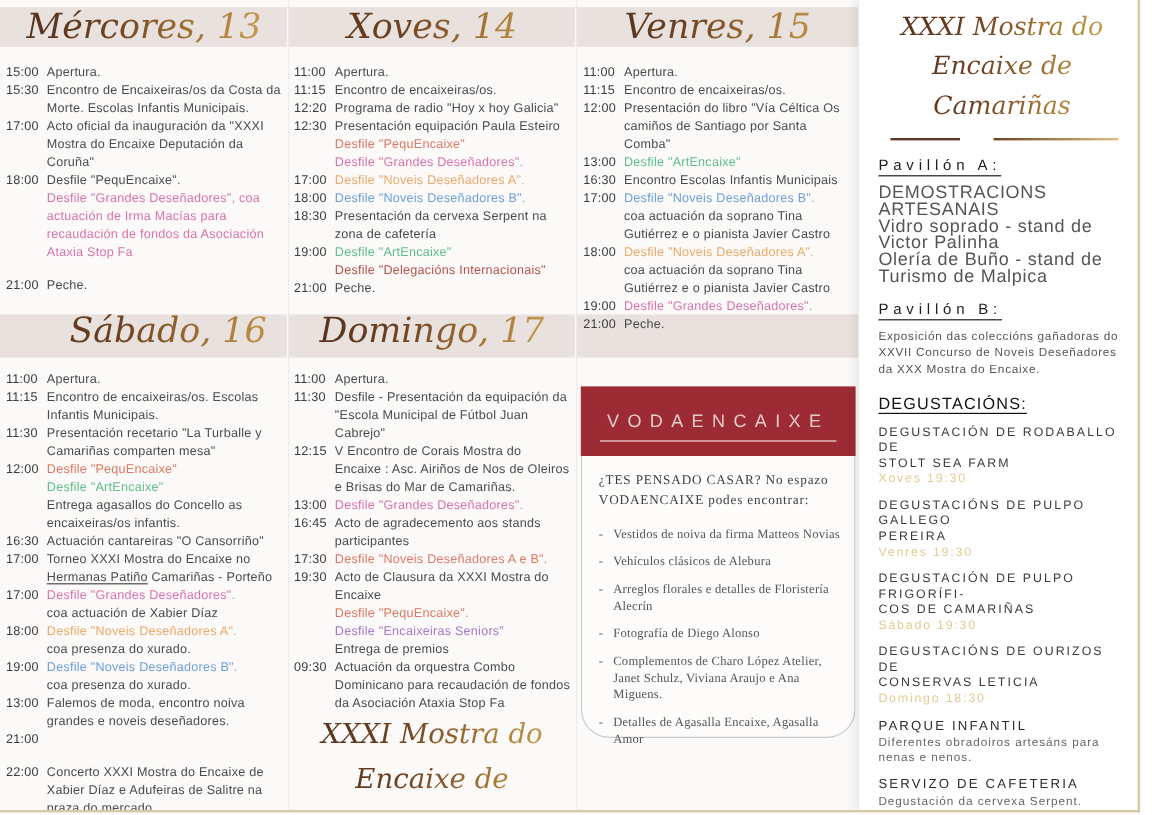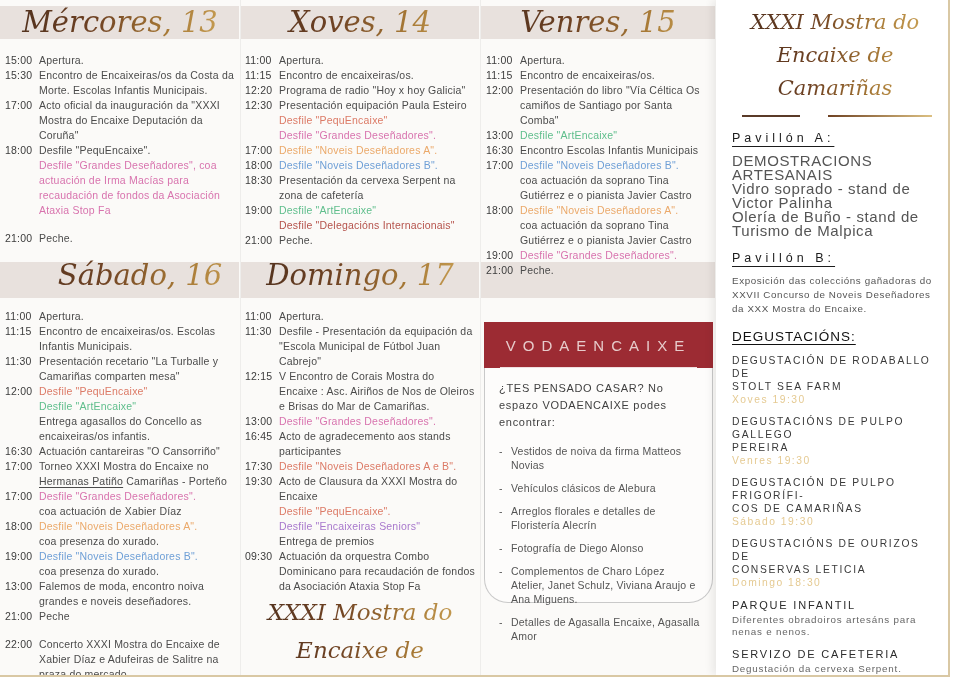--- a/index.html
+++ b/index.html
@@ -34,25 +34,25 @@
   .ev-row{display:flex;}
   .ev-time{flex:0 0 34px;color:#3c3c3c;}
   .ev-text{flex:1;}
   .ev-gap{height:13px;}
   .u{text-decoration:underline;text-underline-offset:2px;}
   
   #bottom-title{position:absolute;left:240px;top:593px;width:240px;text-align:center;z-index:2;}
   #bottom-title .l{font-size:23px;line-height:38px;}
   
   #voda{position:absolute;left:484px;top:322px;width:229px;z-index:2;}
-  .voda-head{height:46px;background:#9C2B33;position:relative;display:flex;align-items:center;justify-content:center;}
+  .voda-head{height:58px;background:#9C2B33;position:relative;display:flex;align-items:center;justify-content:center;}
   .voda-head .t{color:#E7CBCB;letter-spacing:7px;font-size:15px;}
   .voda-head::after{content:"";position:absolute;left:16px;right:16px;top:45px;height:1px;background:rgba(255,255,255,0.85);}
   .voda-body{border:1px solid #c9c9c9;border-top:none;border-radius:0 0 24px 24px;
-             height:222px;padding:12px 12px 0 14px;background:#FDFCFB;}
+             height:222px;padding:12px 12px 0 14px;background:#FDFCFB;font-family:Liberation Serif, serif;}
   .voda-intro{font-size:11px;letter-spacing:0.7px;color:#3f3f3f;line-height:17px;margin-bottom:13px;}
   .v-item{display:flex;font-size:10.5px;color:#555;line-height:14px;margin-bottom:9px;letter-spacing:0.2px;}
   .v-dash{flex:0 0 12px;}
   .v-dash::before{content:"-";}
   
   #panel{position:absolute;left:716px;top:0;width:232px;height:675px;background:#ffffff;
          box-shadow:-4px 0 8px rgba(0,0,0,0.07);padding:4px 10px 0 16px;box-sizing:border-box;z-index:3;}
   #panel-title{text-align:center;margin-top:2px;}
   #panel-title .l{font-size:21px;line-height:33px;display:block;}
   .rules{display:flex;justify-content:space-between;align-items:center;margin:10px 6px 14px 10px;}
@@ -271,21 +271,20 @@
       <div class="ev-row">
         <span class="ev-time"></span>
         <span class="ev-text"><span>coa presenza do xurado.</span></span>
       </div>
       <div class="ev-row">
         <span class="ev-time">13:00</span>
         <span class="ev-text"><span>Falemos de moda, encontro noiva grandes e noveis deseñadores.</span></span>
       </div>
       <div class="ev-row">
         <span class="ev-time">21:00</span>
-        <span class="ev-text"><span>Peche</span></span>
       </div>
       <div class="ev-gap"></div>
       <div class="ev-row">
         <span class="ev-time">22:00</span>
         <span class="ev-text"><span>Concerto XXXI Mostra do Encaixe de Xabier Díaz e Adufeiras de Salitre na praza do mercado.</span></span>
       </div>
     </div>
   <div class="sch" id="sch-4">
       <div class="ev-row">
         <span class="ev-time">11:00</span>

